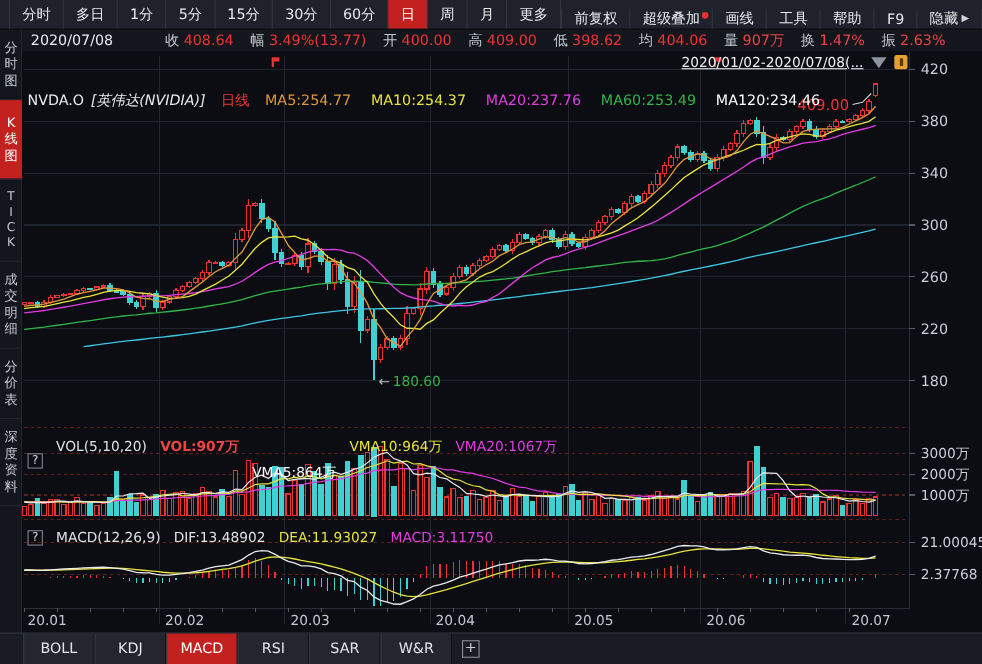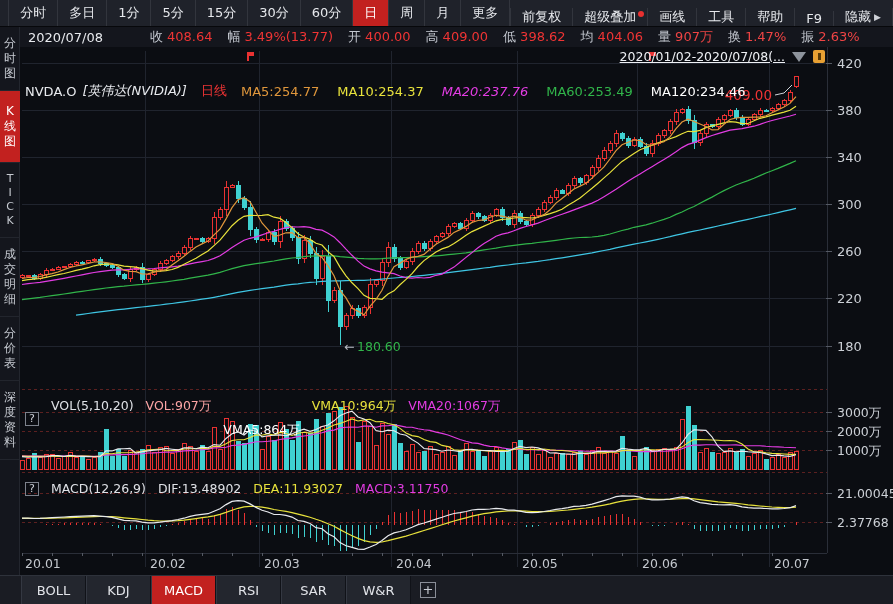--- a/index.html
+++ b/index.html
@@ -782,37 +782,37 @@
         </g>
       </svg>
 
     <div class="kline-header">
       <span>NVDA.O</span>
       <span style="margin-left:-8px;font-style:italic;">[英伟达(NVIDIA)]</span>
       <span class="period">日线</span>
       <span id="ma-labels" style="display:flex;gap:18px;">
           <span class="ma-label" style="color: rgb(224, 151, 60);">MA5:254.77</span>
           <span class="ma-label" style="color: rgb(232, 226, 60);">MA10:254.37</span>
-          <span class="ma-label" style="color: rgb(226, 60, 226); font-style: italic;">MA20:237.76</span>
+          <span class="ma-label" style="color: rgb(226, 60, 226);">MA20:237.76</span>
           <span class="ma-label" style="color: rgb(49, 181, 74);">MA60:253.49</span>
           <span class="ma-label" style="color: #ffffff;">MA120:234.46</span>
         </span>
     </div>
 
     <div class="range-box">
       <span class="range-text">2020/01/02-2020/07/08(...</span>
       <span class="funnel"></span>
       <span class="lockicon"></span>
     </div>
 
     <div class="pane-header" style="top:351px;">
       <span class="helpbox">?</span>
       <span id="vol-items" style="display:flex;gap:12px;justify-content:center;">
           <span style="color: rgb(223, 225, 230);">VOL(5,10,20)</span>
-          <span style="color: #fca5a5;">VOL:907万</span>
+          <span style="color: #ef4444; font-weight: bold;">VOL:907万</span>
           <span style="color: #ffffff; margin-top: 24px;">VMA5:864万</span>
           <span style="color: rgb(232, 226, 60);">VMA10:964万</span>
           <span style="color: rgb(226, 60, 226);">VMA20:1067万</span>
         </span>
     </div>
 
     <div class="pane-header" style="top:434px;">
       <span class="helpbox">?</span>
       <span id="macd-items" style="display:flex;gap:12px;">
           <span style="color: rgb(223, 225, 230);">MACD(12,26,9)</span>

